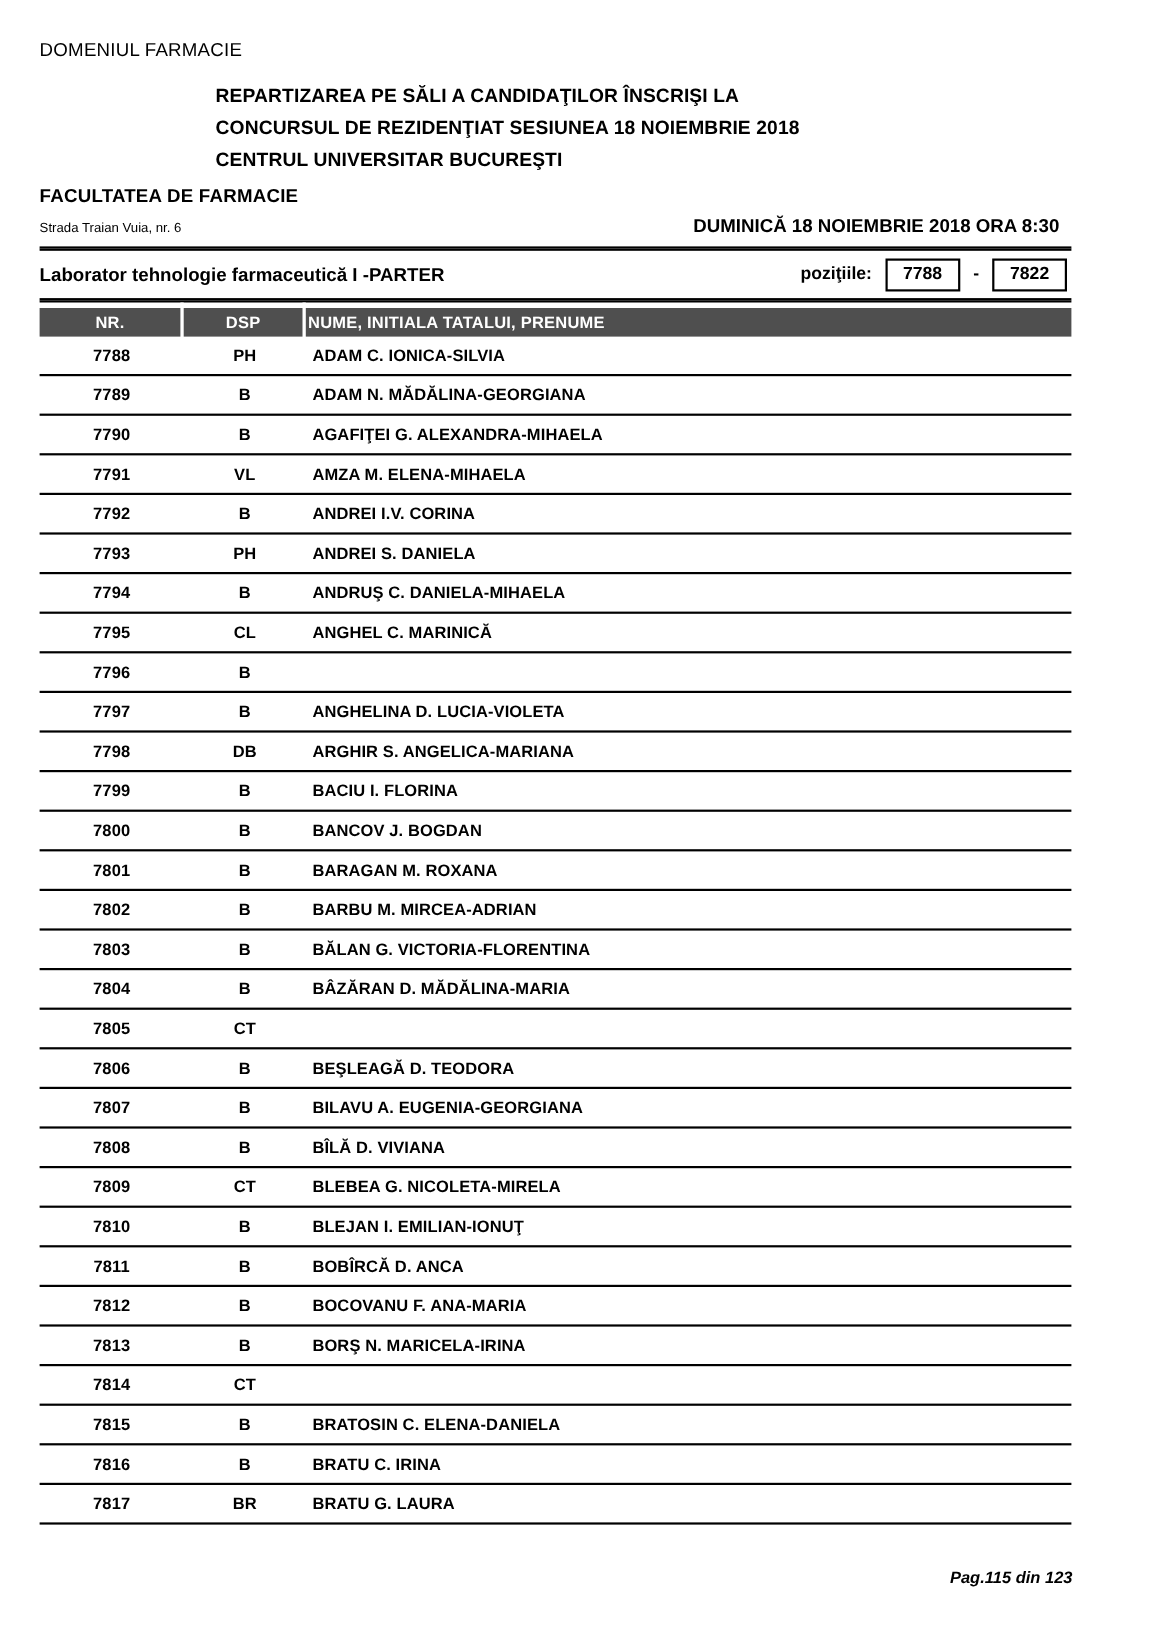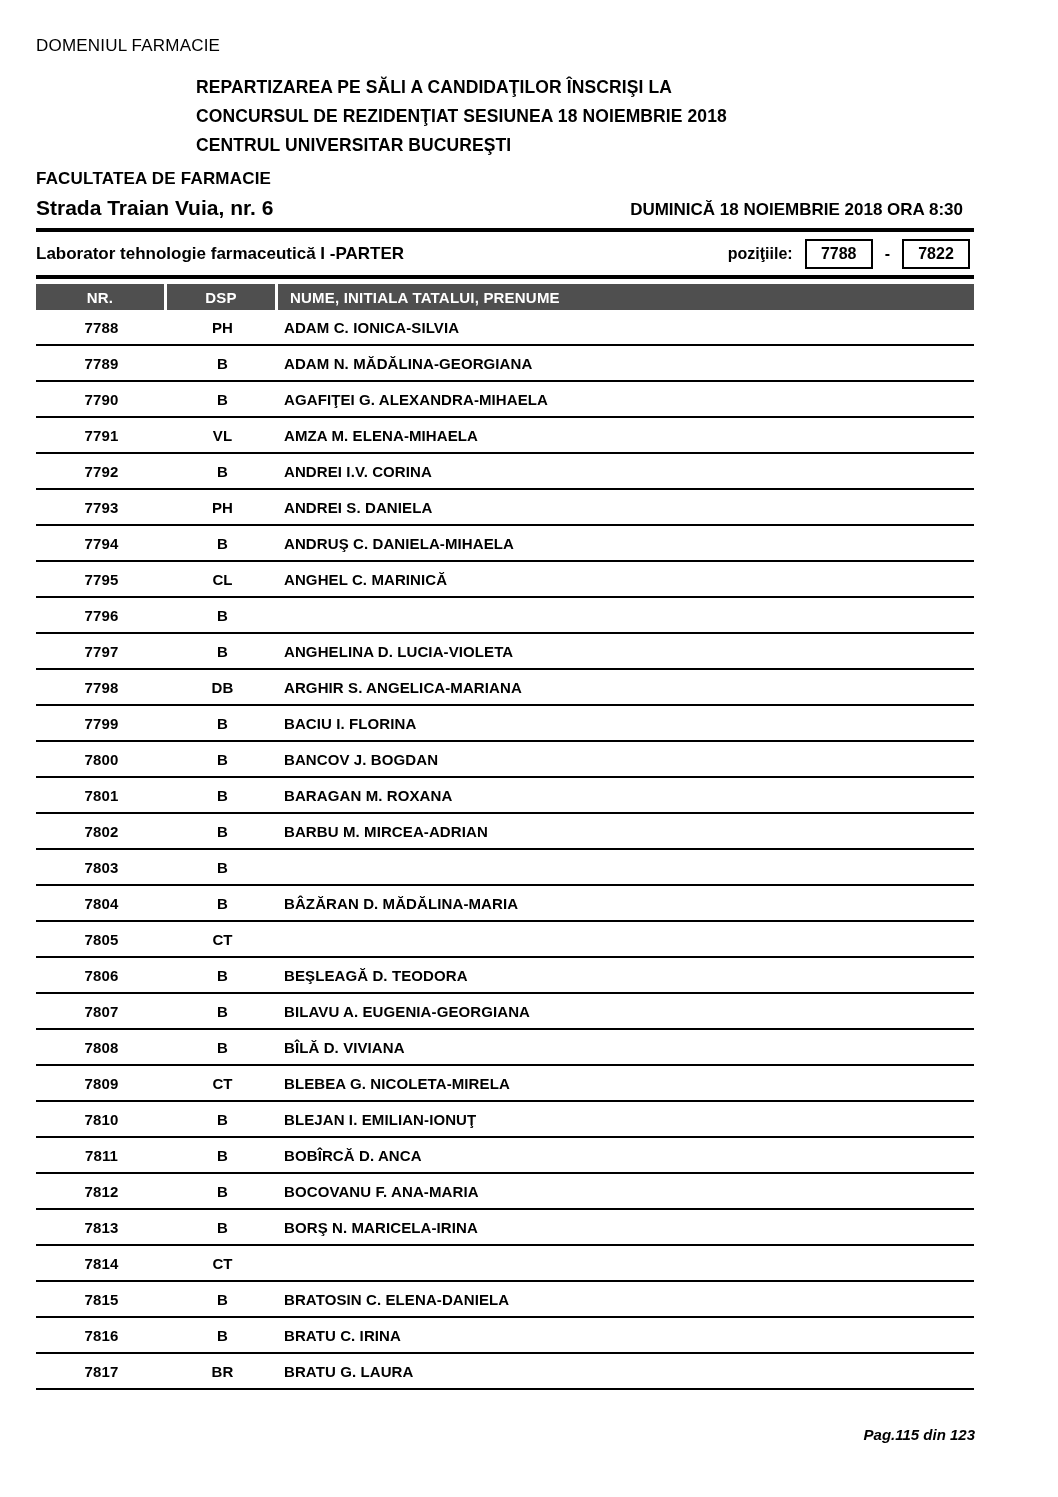--- a/index.html
+++ b/index.html
@@ -24,21 +24,21 @@
     font-size:17.5px; font-weight:bold; line-height:29px; letter-spacing:.1px;
   }
   .faculty {
     margin-top:9px; font-size:17px; font-weight:bold; letter-spacing:.2px;
   }
   .addr-row {
     margin-top:7px;
     display:flex; justify-content:space-between; align-items:baseline;
     padding-right:11px;
   }
-  .address { font-size:21px; font-weight:bold; }
+  .address { font-size:12px; font-weight:normal; }
   .datetime { font-size:17px; font-weight:bold; }
   .rule-double {
     margin-top:8px; height:3px;
     border-top:2px solid #000; border-bottom:2px solid #000;
   }
   .section-row {
     margin-top:3px; height:38px;
     display:flex; justify-content:space-between; align-items:center;
   }
   .room-title { font-size:17px; font-weight:bold; }
@@ -54,21 +54,21 @@
   .rule-double.below-section { margin-top:2px; }
   .table { margin-top:5px; }
   .thead {
     display:flex; height:26px; align-items:center;
     background:#4f4f4f; color:#fff;
     font-size:15px; font-weight:bold; letter-spacing:.2px;
   }
   .th { height:36px; display:flex; align-items:center; justify-content:center; }
   .th.col-nr  { width:131px; border-right:3px solid #fff; }
   .th.col-dsp { width:111px; border-right:3px solid #fff; }
-  .th.col-name{ flex:1; justify-content:flex-start; padding-left:12px; }
+  .th.col-name{ flex:1; justify-content:flex-start; padding-left:2px; }
   .tbody { }
   .trow {
     display:flex; height:36px; align-items:center;
     border-bottom:2px solid #000;
     font-size:15px; font-weight:600; letter-spacing:.1px;
   }
   .td { display:flex; align-items:center; justify-content:center; }
   .td.col-nr  { width:131px; }
   .td.col-dsp { width:111px; }
   .td.col-name{ flex:1; justify-content:flex-start; padding-left:6px; }
@@ -188,20 +188,21 @@
           <div class="td col-name">BARAGAN M. ROXANA</div>
         </div>
         <div class="trow">
           <div class="td col-nr">7802</div>
           <div class="td col-dsp">B</div>
           <div class="td col-name">BARBU M. MIRCEA-ADRIAN</div>
         </div>
         <div class="trow">
           <div class="td col-nr">7803</div>
           <div class="td col-dsp">B</div>
+          <div class="td col-name">BĂLAN G. VICTORIA-FLORENTINA</div>
         </div>
         <div class="trow">
           <div class="td col-nr">7804</div>
           <div class="td col-dsp">B</div>
           <div class="td col-name">BÂZĂRAN D. MĂDĂLINA-MARIA</div>
         </div>
         <div class="trow">
           <div class="td col-nr">7805</div>
           <div class="td col-dsp">CT</div>
         </div>

